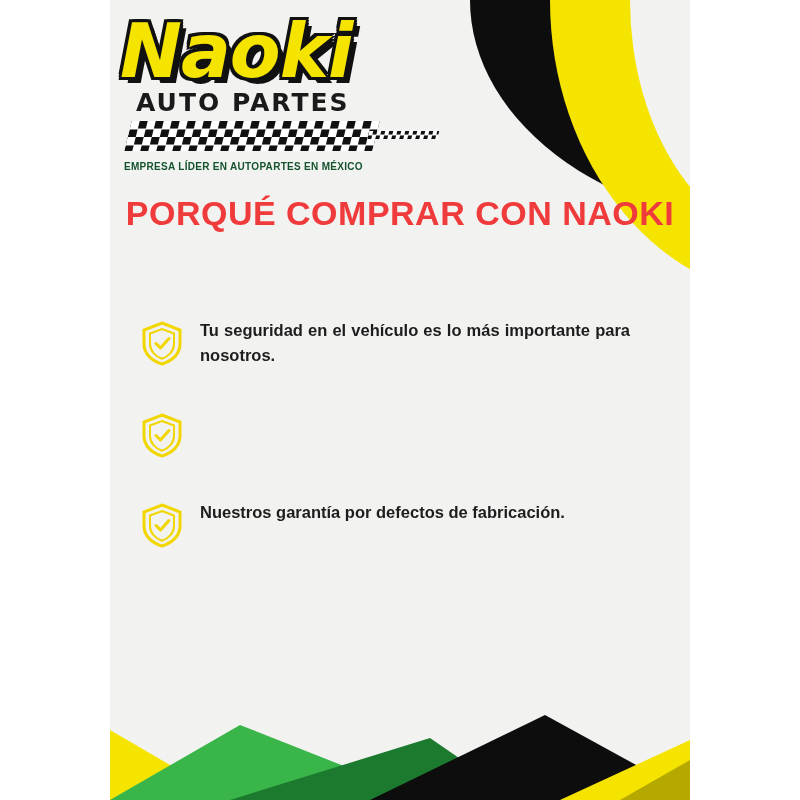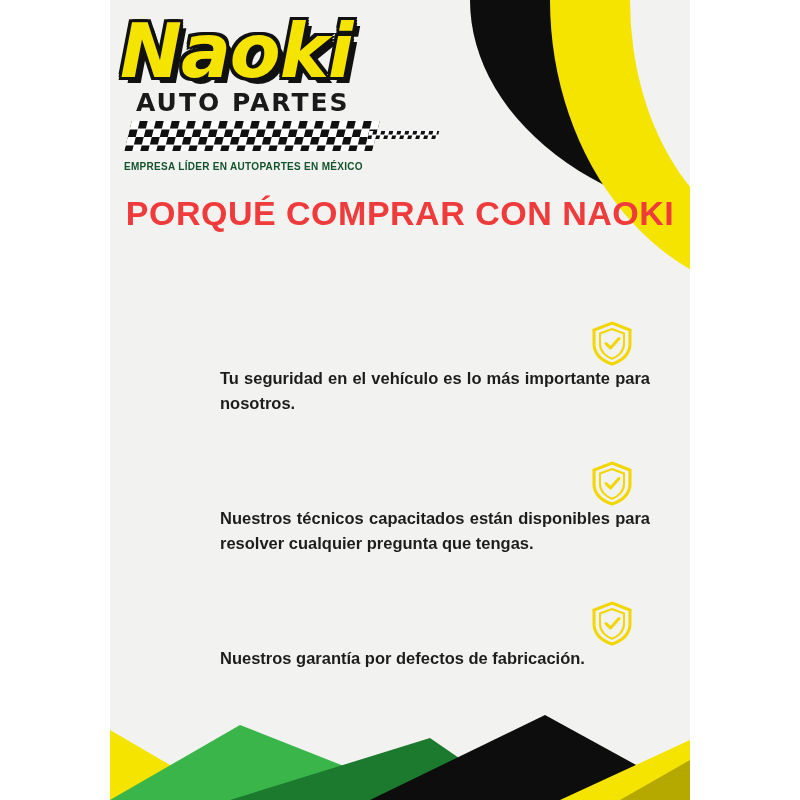--- a/index.html
+++ b/index.html
@@ -114,23 +114,22 @@
   }
 
   
   .benefits {
     position: absolute; top: 318px; left: 140px;
     width: 510px;
     z-index: 20;
   }
   .benefit {
     display: flex;
-    align-items: flex-end;
+    align-items: flex-start;
     margin-bottom: 42px;
-    flex-direction: column;
   }
   .benefit .shield {
     flex: 0 0 44px;
     width: 44px; height: 46px;
     margin-right: 16px;
     margin-top: 2px;
   }
   .benefit .text {
     font-size: 16.5px;
     font-weight: bold;
@@ -180,21 +179,20 @@
     </div>
 
     <div class="benefit">
       <span class="shield">
         <svg viewBox="0 0 44 46" width="44" height="46">
           <path d="M22 3 L40 10 V24 C40 34 32 41 22 44 C12 41 4 34 4 24 V10 Z" fill="none" stroke="#f2d600" stroke-width="3"></path>
           <path d="M22 9 L34 13.5 V24 C34 31 28.5 36.5 22 38.8 C15.5 36.5 10 31 10 24 V13.5 Z" fill="none" stroke="#f2d600" stroke-width="2"></path>
           <path d="M16 23.5 L20.5 28 L29 18.5" fill="none" stroke="#f2d600" stroke-width="3" stroke-linecap="round" stroke-linejoin="round"></path>
         </svg>
       </span>
-      <span class="text">Nuestros técnicos capacitados están disponibles para resolver cualquier pregunta que tengas.</span>
     </div>
 
     <div class="benefit">
       <span class="shield">
         <svg viewBox="0 0 44 46" width="44" height="46">
           <path d="M22 3 L40 10 V24 C40 34 32 41 22 44 C12 41 4 34 4 24 V10 Z" fill="none" stroke="#f2d600" stroke-width="3"></path>
           <path d="M22 9 L34 13.5 V24 C34 31 28.5 36.5 22 38.8 C15.5 36.5 10 31 10 24 V13.5 Z" fill="none" stroke="#f2d600" stroke-width="2"></path>
           <path d="M16 23.5 L20.5 28 L29 18.5" fill="none" stroke="#f2d600" stroke-width="3" stroke-linecap="round" stroke-linejoin="round"></path>
         </svg>
       </span>

